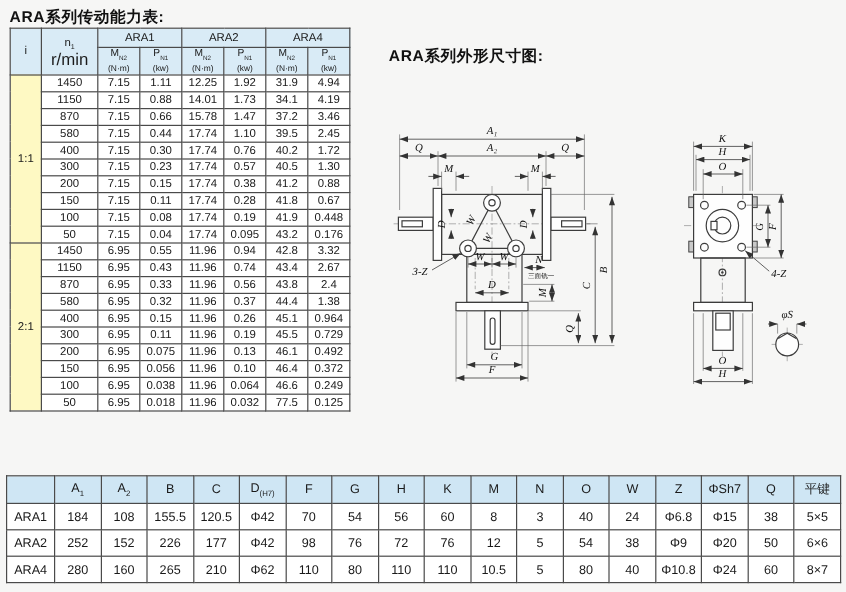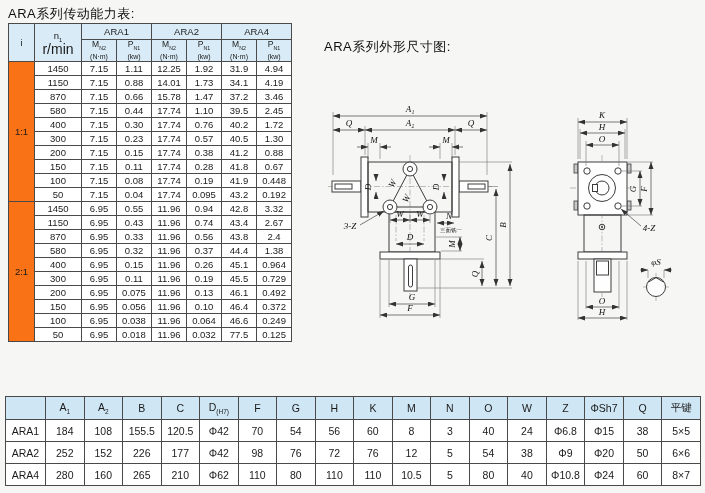--- a/index.html
+++ b/index.html
@@ -1,35 +1,35 @@
 <!DOCTYPE html>
 <html><head>
 <meta charset="utf-8">
 <style>
   *{box-sizing:border-box;margin:0;padding:0}
   html,body{width:705px;height:493px}
   body{background:#f6f6f5;font-family:"Liberation Sans",sans-serif;color:#151515;position:relative}
   .page{position:absolute;inset:0;overflow:hidden}
-  .sec-title{position:absolute;font-size:13px;font-weight:normal;letter-spacing:.5px;color:#111}
+  .sec-title{position:absolute;font-size:13px;font-weight:bold;letter-spacing:.5px;color:#111}
   #title-capacity{left:8px;top:5px}
   #title-drawing{left:324px;top:38px}
   #title-dim{left:8px;top:376px}
   table{border-collapse:collapse;background:#fff}
   th,td{border:1px solid #4a4a4a;text-align:center;vertical-align:middle;color:#1a1a1a}
   sub{font-size:.62em}
 
   
   #capacity-table{position:absolute;left:8px;top:23px;width:283px;table-layout:fixed;border:1.5px solid #333}
   #capacity-table th{background:#d9ebf6;font-weight:normal;padding:0}
   #capacity-table thead tr.grp th{height:16px;font-size:9.5px}
   #capacity-table thead tr.sub th{height:19px}
   #capacity-table .hdr-main{font-size:8.5px;line-height:9px}
   #capacity-table .hdr-unit{font-size:7px;line-height:8px}
   #capacity-table td{height:14px;font-size:9.5px;padding:0}
-  #capacity-table td.ratio-cell{font-size:9.5px;background:#f97316}
+  #capacity-table td.ratio-cell{font-size:9.5px;background:#fef9c3}
 
   
   #dim-table{position:absolute;left:5px;top:396px;width:696px;table-layout:fixed;border:1.5px solid #333}
   #dim-table th{background:#cfe6f4;height:23px;font-size:10.5px;font-weight:normal;padding:0}
   #dim-table td{height:22px;font-size:10.5px;padding:0}
 
   
   #drawing-svg{position:absolute;left:320px;top:55px}
   .b{fill:#fefefe;stroke:#3c3c3c;stroke-width:1}
   .bn{fill:none;stroke:#3c3c3c;stroke-width:1}
@@ -180,21 +180,21 @@
           <td>41.9</td>
           <td>0.448</td>
         </tr>
         <tr>
           <td>50</td>
           <td>7.15</td>
           <td>0.04</td>
           <td>17.74</td>
           <td>0.095</td>
           <td>43.2</td>
-          <td>0.192</td>
+          <td>0.176</td>
         </tr>
         <tr>
           <td rowspan="10" class="ratio-cell">2:1</td>
           <td>1450</td>
           <td>6.95</td>
           <td>0.55</td>
           <td>11.96</td>
           <td>0.94</td>
           <td>42.8</td>
           <td>3.32</td>

